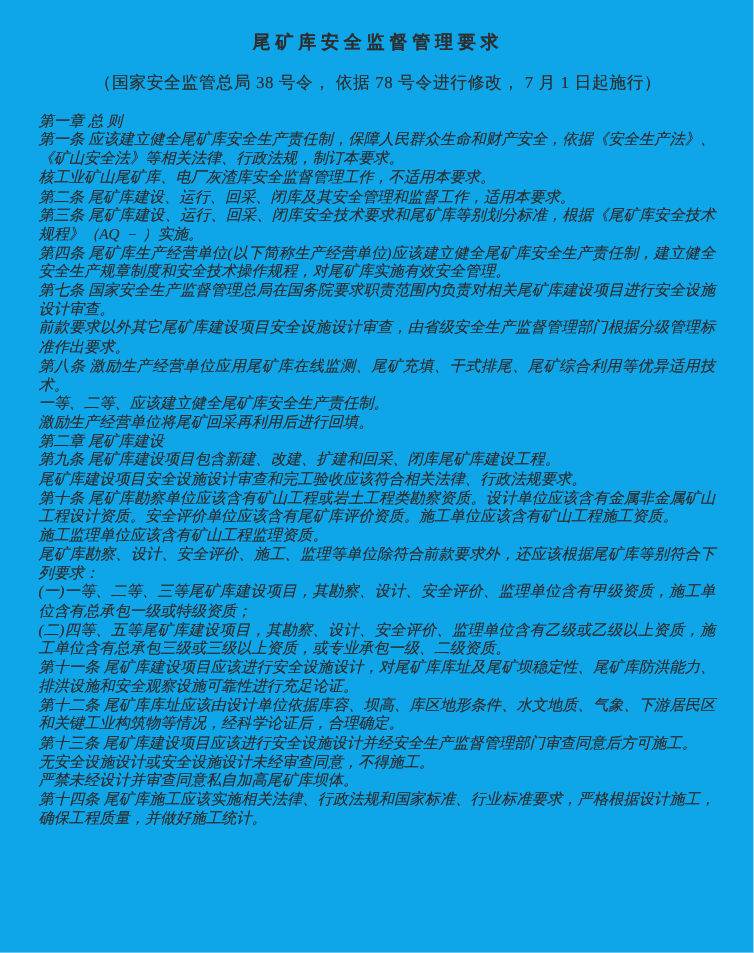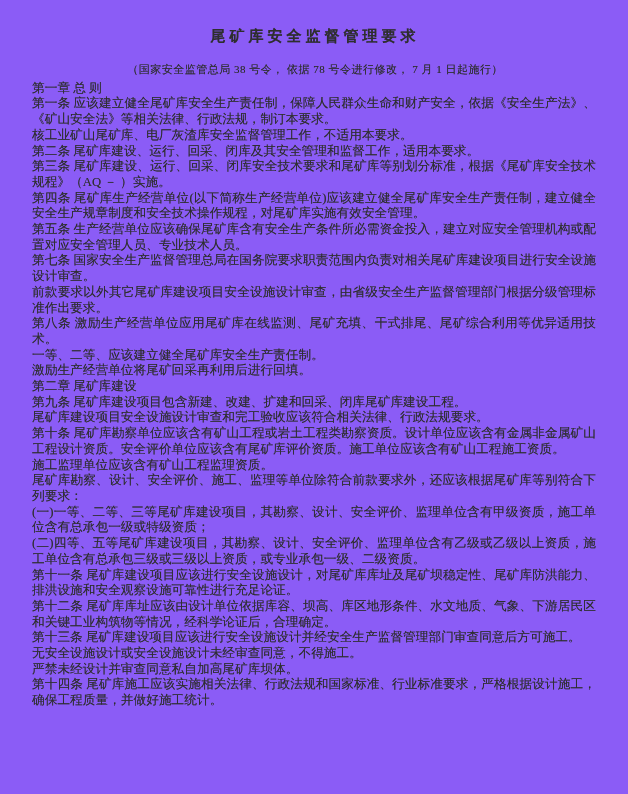--- a/index.html
+++ b/index.html
@@ -4,47 +4,48 @@
 <style>
   html, body {
     margin: 0;
     padding: 0;
     background: #ffffff;
   }
   .page {
     position: relative;
     width: 628px;
     height: 794px;
-    background: #8b5cf6;
+    background: #0ea5e9;
     box-sizing: border-box;
     padding: 27px 30px 0 32px;
     overflow: hidden;
     font-family: "Liberation Serif", "DejaVu Serif", serif;
     color: #2e2e2e;
     text-shadow: 0 0 0.5px rgba(46,46,46,0.55);
   }
   .doc-header {
     text-align: center;
   }
   .doc-title {
     margin: 0 0 17px 0;
     font-size: 15px;
     line-height: 18px;
     font-weight: bold;
     letter-spacing: 4px;
   }
   .doc-subtitle {
-    margin: 3px;
-    font-size: 11px;
+    margin: 16px;
+    font-size: 14px;
     line-height: 15.7px;
     letter-spacing: 0.5px;
     white-space: pre-wrap;
   }
   .doc-body {
     width: 564px;
+    font-style: italic;
   }
   .doc-body p {
     margin: 0;
     font-size: 12.7px;
     line-height: 15.7px;
     text-align: justify;
     text-justify: inter-character;
     word-break: normal;
     overflow-wrap: break-word;
   }
@@ -57,21 +58,20 @@
     <h1 class="doc-title">尾矿库安全监督管理要求</h1>
     <p class="doc-subtitle">（国家安全监管总局 38 号令， 依据 78 号令进行修改， 7 月 1 日起施行）</p>
   </div>
   <div class="doc-body" id="doc-body">
       <p>第一章 总 则</p>
       <p>第一条 应该建立健全尾矿库安全生产责任制，保障人民群众生命和财产安全，依据《安全生产法》、《矿山安全法》等相关法律、行政法规，制订本要求。</p>
       <p>核工业矿山尾矿库、电厂灰渣库安全监督管理工作，不适用本要求。</p>
       <p>第二条 尾矿库建设、运行、回采、闭库及其安全管理和监督工作，适用本要求。</p>
       <p>第三条 尾矿库建设、运行、回采、闭库安全技术要求和尾矿库等别划分标准，根据《尾矿库安全技术规程》（AQ － ）实施。</p>
       <p>第四条 尾矿库生产经营单位(以下简称生产经营单位)应该建立健全尾矿库安全生产责任制，建立健全安全生产规章制度和安全技术操作规程，对尾矿库实施有效安全管理。</p>
-      <p>第五条 生产经营单位应该确保尾矿库含有安全生产条件所必需资金投入，建立对应安全管理机构或配置对应安全管理人员、专业技术人员。</p>
       <p>第七条 国家安全生产监督管理总局在国务院要求职责范围内负责对相关尾矿库建设项目进行安全设施设计审查。</p>
       <p>前款要求以外其它尾矿库建设项目安全设施设计审查，由省级安全生产监督管理部门根据分级管理标准作出要求。</p>
       <p>第八条 激励生产经营单位应用尾矿库在线监测、尾矿充填、干式排尾、尾矿综合利用等优异适用技术。</p>
       <p>一等、二等、应该建立健全尾矿库安全生产责任制。</p>
       <p>激励生产经营单位将尾矿回采再利用后进行回填。</p>
       <p>第二章 尾矿库建设</p>
       <p>第九条 尾矿库建设项目包含新建、改建、扩建和回采、闭库尾矿库建设工程。</p>
       <p>尾矿库建设项目安全设施设计审查和完工验收应该符合相关法律、行政法规要求。</p>
       <p>第十条 尾矿库勘察单位应该含有矿山工程或岩土工程类勘察资质。设计单位应该含有金属非金属矿山工程设计资质。安全评价单位应该含有尾矿库评价资质。施工单位应该含有矿山工程施工资质。</p>
       <p>施工监理单位应该含有矿山工程监理资质。</p>

